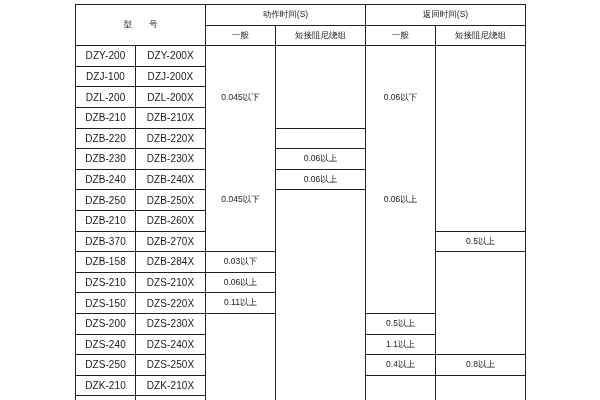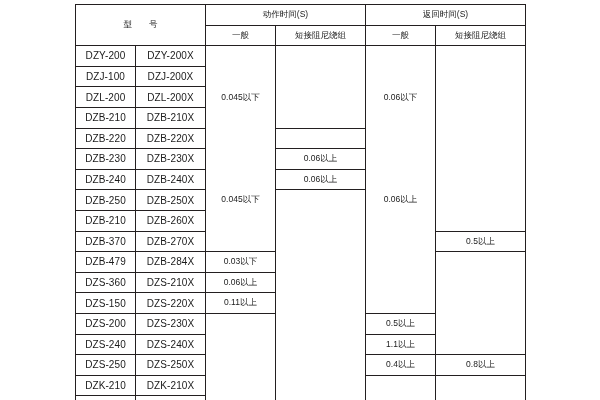--- a/index.html
+++ b/index.html
@@ -160,29 +160,29 @@
       </tr>
       <tr>
         <td class="model">DZB-370</td>
         <td class="model">DZB-270X</td>
         <td class="blank"></td>
         <td class="blank"></td>
         <td class="blank"></td>
         <td>0.5以上</td>
       </tr>
       <tr>
-        <td class="model">DZB-479</td>
+        <td class="model">DZB-158</td>
         <td class="model">DZB-284X</td>
         <td>0.03以下</td>
         <td class="blank"></td>
         <td class="blank"></td>
         <td class="blank"></td>
       </tr>
       <tr>
-        <td class="model">DZS-360</td>
+        <td class="model">DZS-210</td>
         <td class="model">DZS-210X</td>
         <td>0.06以上</td>
         <td class="blank"></td>
         <td class="blank"></td>
         <td class="blank"></td>
       </tr>
       <tr>
         <td class="model">DZS-150</td>
         <td class="model">DZS-220X</td>
         <td>0.11以上</td>

